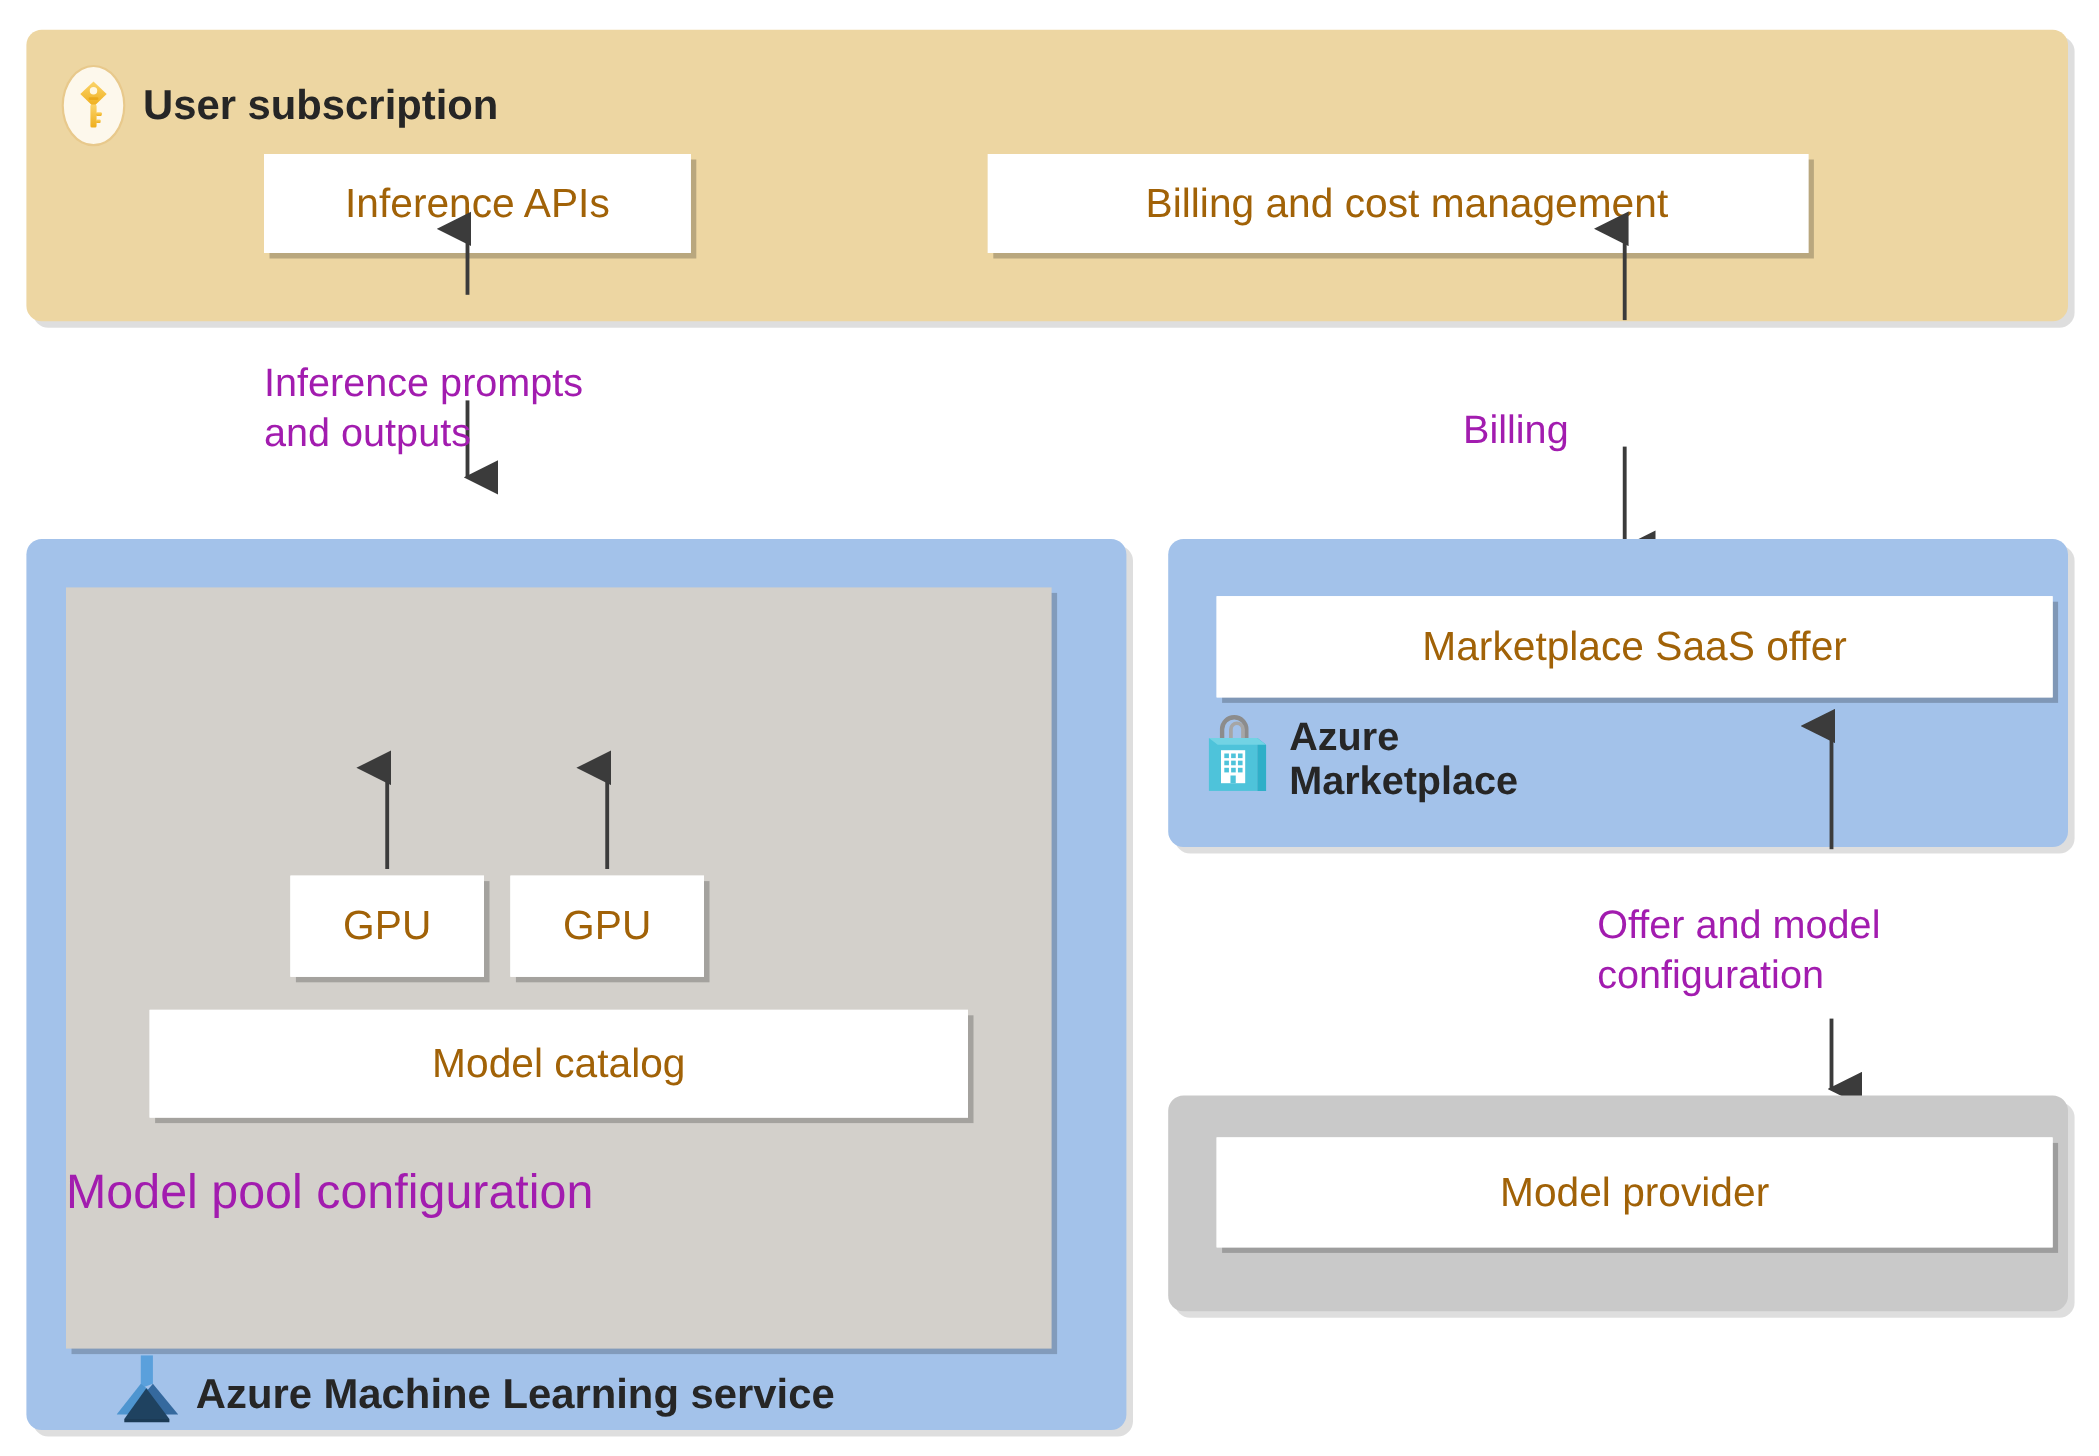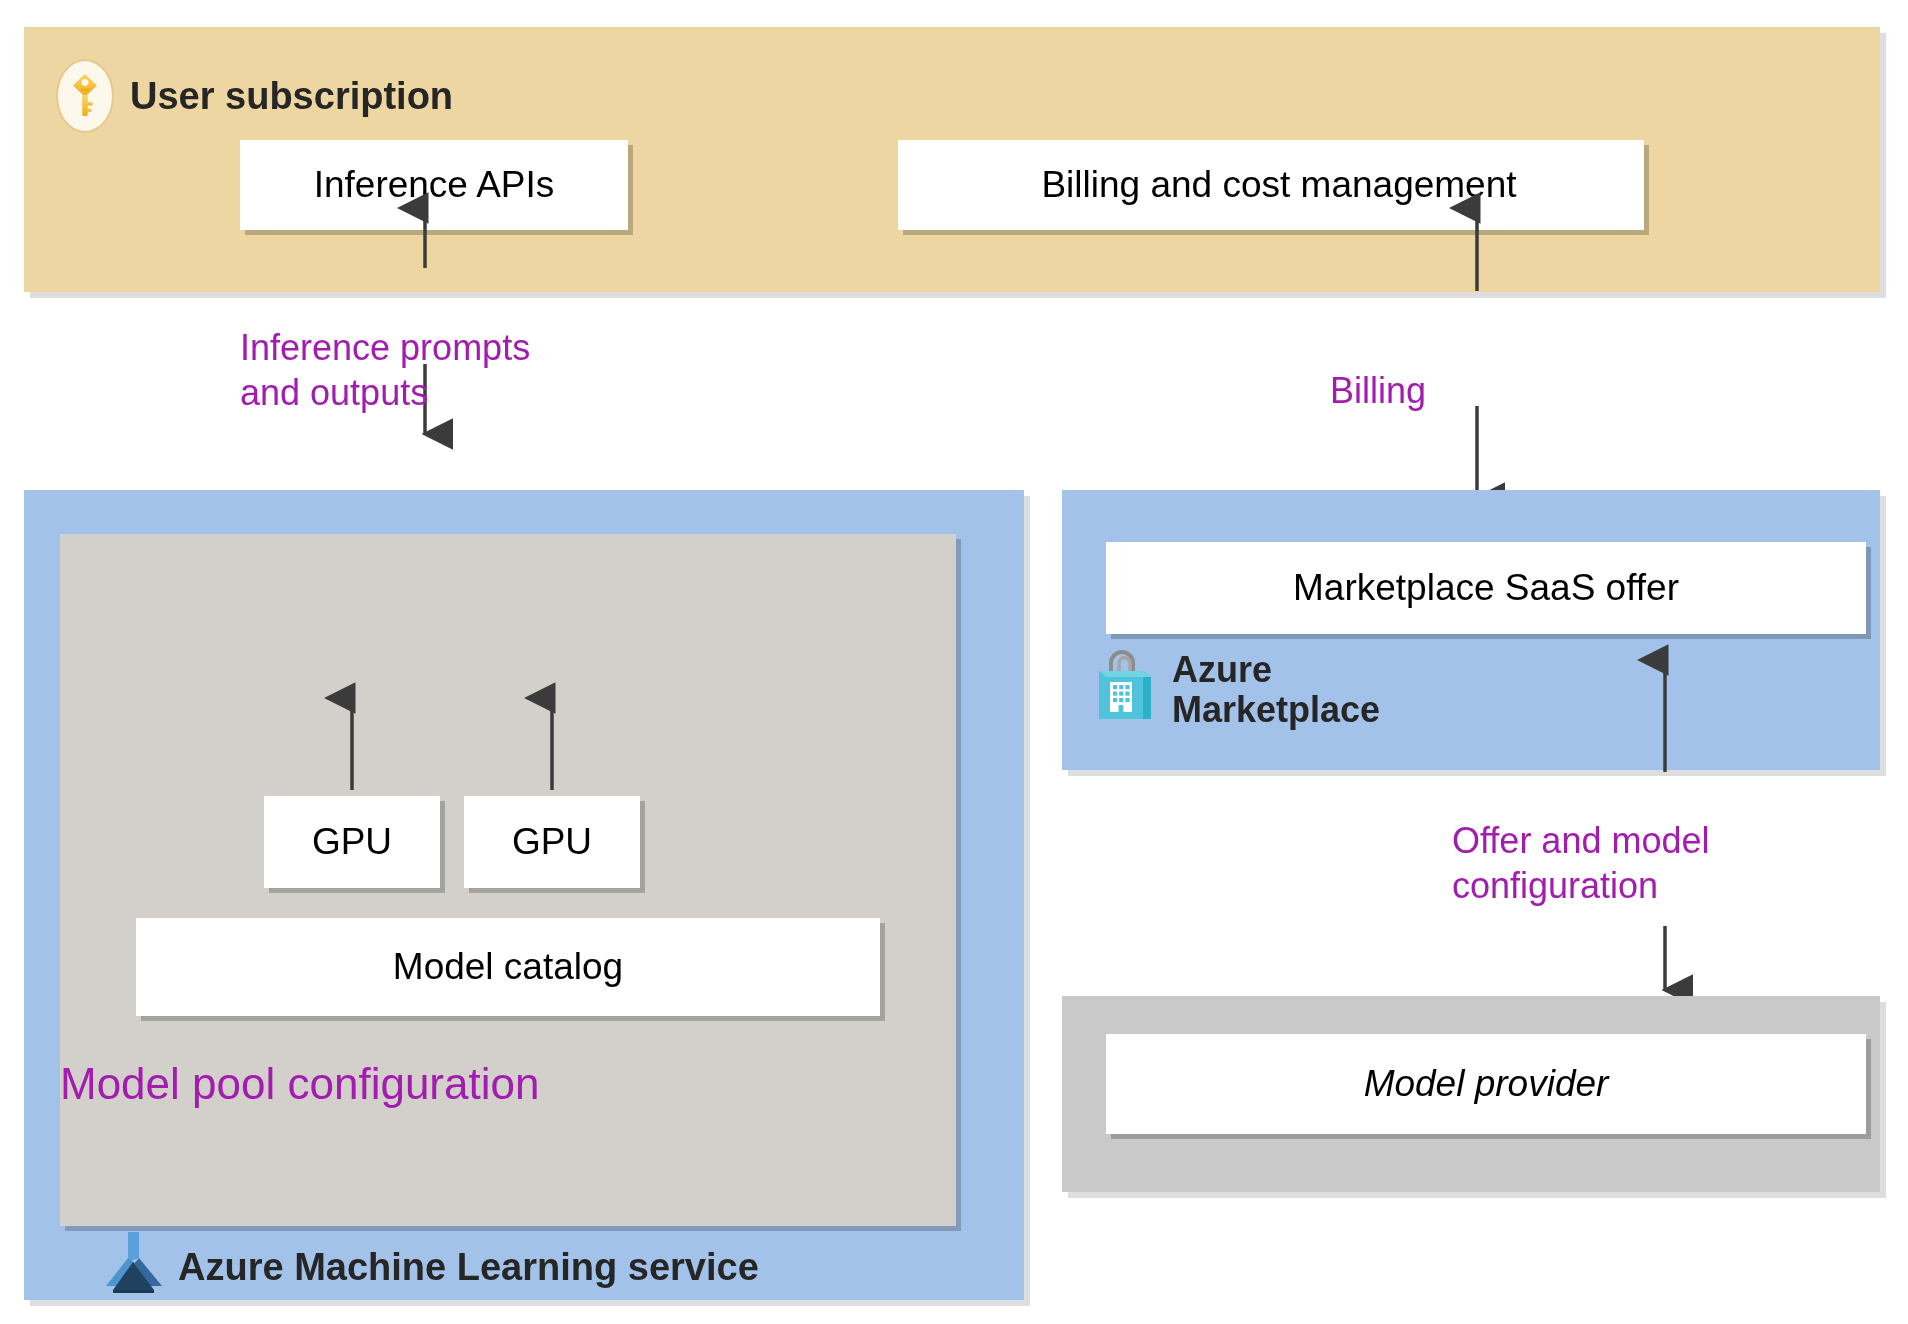--- a/index.html
+++ b/index.html
@@ -18,35 +18,36 @@
     background: #ffffff;
     overflow: hidden;
   }
 
   
   .abs { position: absolute; box-sizing: border-box; }
 
   
   .region {
     box-shadow: 6px 6px 0 0 rgba(0,0,0,0.13);
+    border-radius: 14px;
   }
   .region-tan   { background: #EDD6A2; }
   .region-blue  { background: #A3C2EA; }
   .region-gray  { background: #D3D0CB; }
   .region-gray2 { background: #C9C9C9; }
 
   
   .node {
     background: #FFFFFF;
     display: flex;
     align-items: center;
     justify-content: center;
     font-size: 37px;
     line-height: 1.15;
-    color: #000000;
+    color: #a16207;
     box-shadow: 5px 5px 0 0 rgba(0,0,0,0.22);
     border: 1px solid #FFFFFF;
   }
   .node.small { font-size: 37px; }
 
   
   .region-title {
     display: flex;
     align-items: center;
     gap: 16px;
@@ -220,19 +221,19 @@
   <svg class="abs arrow" style="left:1630px; top:648px; width:70px; height:132px;">
     <line x1="35" y1="124" x2="35" y2="12" stroke="#3B3B3B" stroke-width="3.5" marker-end="url(#ah-up)"></line>
   </svg>
   <div class="abs edge-label" style="left:1452px; top:818px; width:430px;">Offer and model
 configuration</div>
 
   <svg class="abs arrow" style="left:1630px; top:920px; width:70px; height:100px;">
     <line x1="35" y1="6" x2="35" y2="70" stroke="#3B3B3B" stroke-width="3.5" marker-end="url(#ah-down)"></line>
   </svg>
 
-  <div class="abs region region-gray2" style="left:1062px; top:996px; width:818px; height:196px;font-style:italic;">
+  <div class="abs region region-gray2" style="left:1062px; top:996px; width:818px; height:196px;">
     <div class="abs node" style="left:44px; top:38px; width:760px; height:100px;">
       <span>Model provider</span>
     </div>
   </div>
 
 </div>
 
 </body></html>

